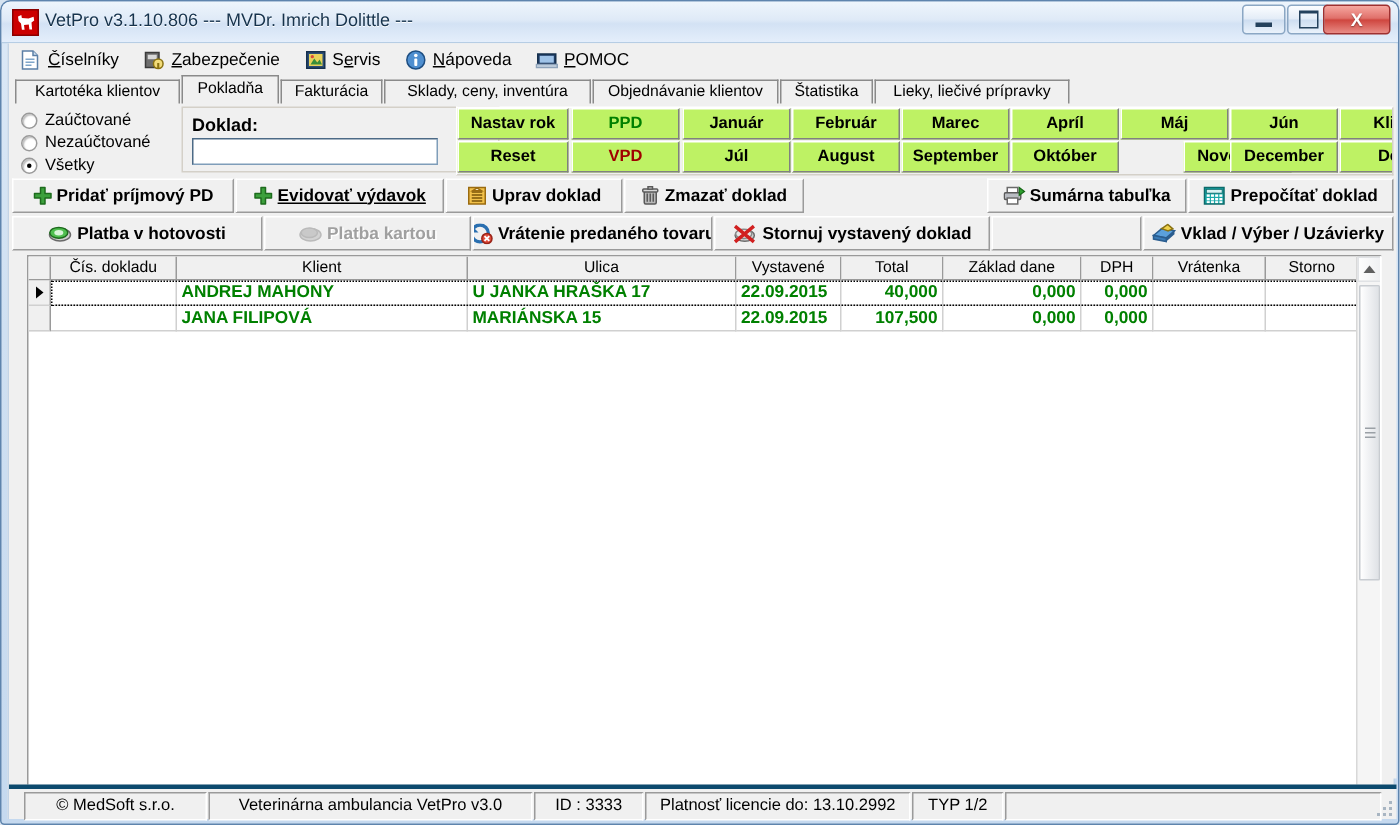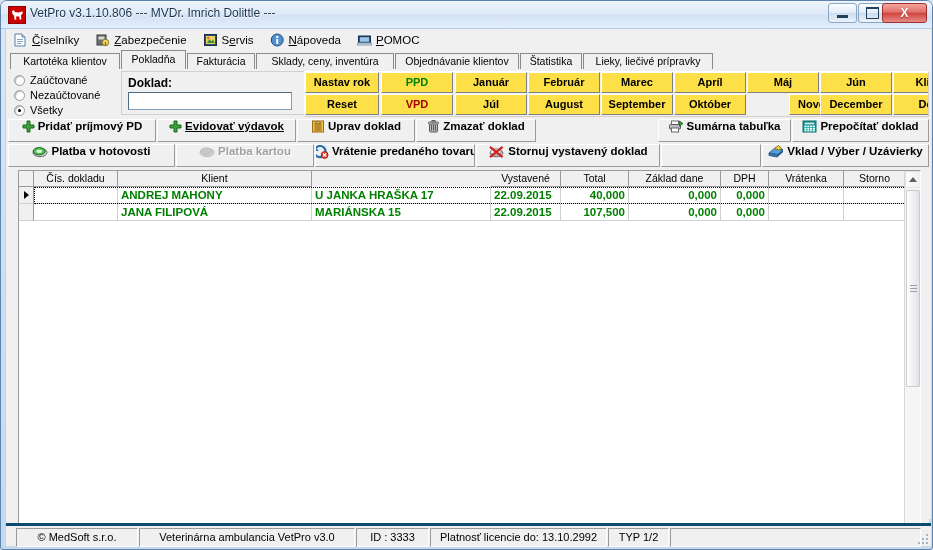--- a/index.html
+++ b/index.html
@@ -149,40 +149,40 @@
   #gridbtns{
     position:absolute;left:296px;top:0px;width:625px;height:46px;
     border:1px solid #d4d0c8;border-top-color:#fff;border-left-color:#fff;
     box-sizing:border-box;
     overflow:hidden;
   }
   .gbtn{
     position:absolute;height:21px;box-sizing:border-box;
     border:1px solid;
     border-color:#ffffff #808080 #808080 #ffffff;
-    background:#fde047;
+    background:#bef264;
     font-size:11px;font-weight:bold;color:#000;
     text-align:center;line-height:19px;
     white-space:nowrap;overflow:hidden;cursor:default;
   }
   .gbtn.green{color:#008000;}
   .gbtn.red{color:#a00000;}
 
   
   .tbrow{
     position:absolute;left:2px;width:921px;height:24px;
   }
   #tbrow1{top:90px;}
   #tbrow2{top:115px;}
   .tbtn{
     position:absolute;top:0;height:23px;box-sizing:border-box;
     border:1px solid;
     border-color:#ffffff #9a9a9a #9a9a9a #ffffff;
     background:#f0f0f0;
-    display:flex;align-items:flex-start;justify-content:center;gap:3px;
+    display:flex;align-items:center;justify-content:center;gap:3px;
     font-size:11.5px;font-weight:bold;color:#000;
     white-space:nowrap;cursor:default;overflow:hidden;
   }
   .tbtn.disabled{color:#a0a0a0;text-shadow:1px 1px 0 #fff;}
   .tbtn svg{display:block;flex:none;}
   .tbtn.disabled svg{opacity:.45;filter:grayscale(1);}
 
   
   #grid{
     position:absolute;left:12px;top:141px;width:903px;height:372px;
@@ -552,20 +552,21 @@
           <span>Vklad / Výber / Uzávierky</span>
         </div>
       </div>
 
       <div id="grid">
 
         <div id="grid-head">
           <div class="hcell" style="left:0px;width:15px;"></div>
           <div class="hcell" style="left:15px;width:84px;">Čís. dokladu</div>
           <div class="hcell" style="left:99px;width:194px;">Klient</div>
+          <div class="hcell" style="left:293px;width:179px;">Ulica</div>
           <div class="hcell" style="left:472px;width:70px;">Vystavené</div>
           <div class="hcell" style="left:542px;width:68px;">Total</div>
           <div class="hcell" style="left:610px;width:92px;">Základ dane</div>
           <div class="hcell" style="left:702px;width:48px;">DPH</div>
           <div class="hcell" style="left:750px;width:75px;">Vrátenka</div>
           <div class="hcell" style="left:825px;width:62px;">Storno</div>
         </div>
 
         <div class="datarow" style="top:16px;">
           <div class="indicator">

